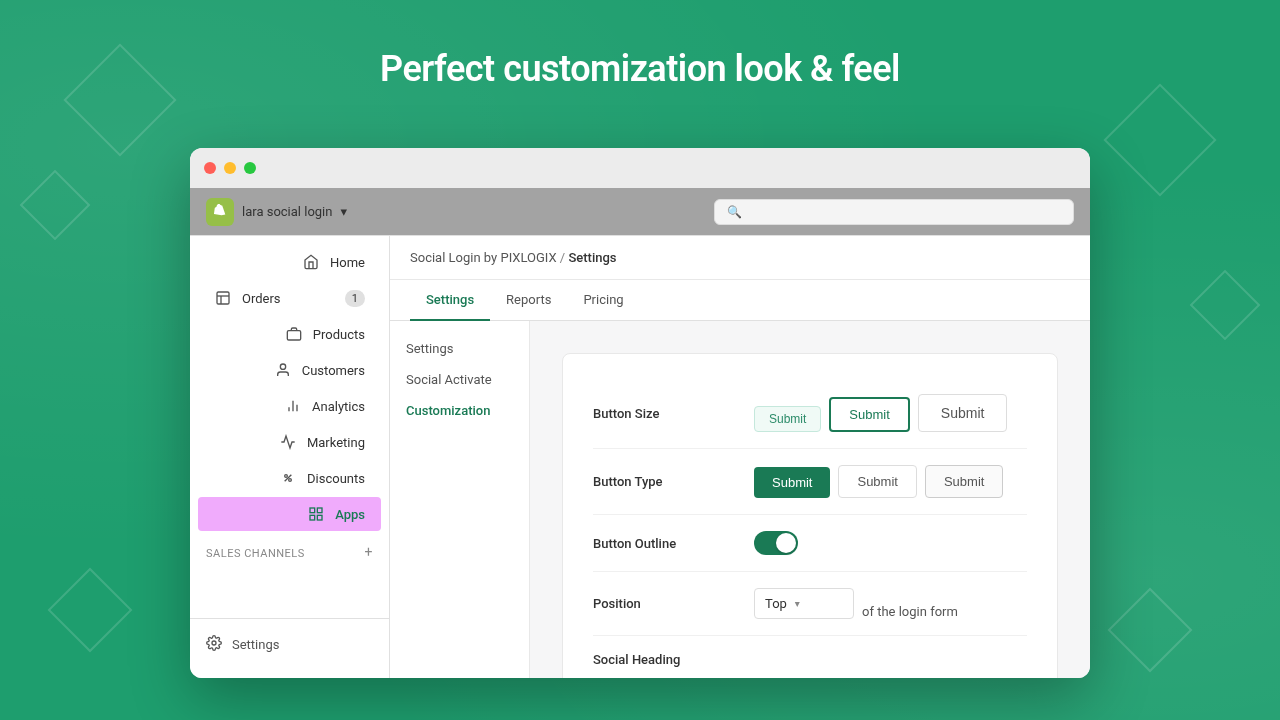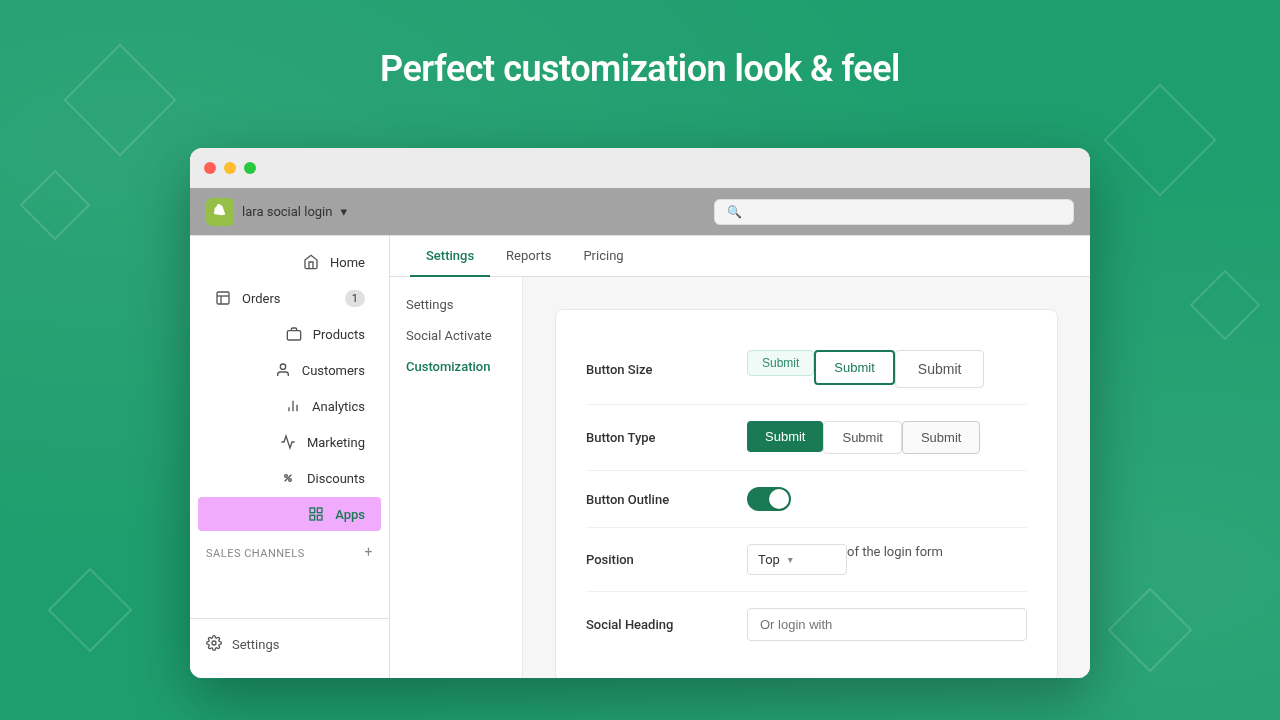--- a/index.html
+++ b/index.html
@@ -322,21 +322,22 @@
     .setting-label {
       width: 130px;
       font-size: 13px;
       color: #333;
       font-weight: 500;
       flex-shrink: 0;
     }
 
     .setting-controls {
       display: flex;
-      align-items: flex-start;
+      align-items: flex-end;
+      gap: 8px;
       margin-left: 11px;
     }
 
     
     .btn-size-sm {
       padding: 5px 14px;
       border: 1px solid #c5e8dc;
       border-radius: 4px;
       font-size: 12px;
       color: #2d8c6a;
@@ -598,20 +599,25 @@
                 <path d="M19.4 15a1.65 1.65 0 00.33 1.82l.06.06a2 2 0 010 2.83 2 2 0 01-2.83 0l-.06-.06a1.65 1.65 0 00-1.82-.33 1.65 1.65 0 00-1 1.51V21a2 2 0 01-2 2 2 2 0 01-2-2v-.09A1.65 1.65 0 009 19.4a1.65 1.65 0 00-1.82.33l-.06.06a2 2 0 01-2.83 0 2 2 0 010-2.83l.06-.06A1.65 1.65 0 004.68 15a1.65 1.65 0 00-1.51-1H3a2 2 0 01-2-2 2 2 0 012-2h.09A1.65 1.65 0 004.6 9a1.65 1.65 0 00-.33-1.82l-.06-.06a2 2 0 010-2.83 2 2 0 012.83 0l.06.06A1.65 1.65 0 009 4.68a1.65 1.65 0 001-1.51V3a2 2 0 012-2 2 2 0 012 2v.09a1.65 1.65 0 001 1.51 1.65 1.65 0 001.82-.33l.06-.06a2 2 0 012.83 0 2 2 0 010 2.83l-.06.06A1.65 1.65 0 0019.4 9a1.65 1.65 0 001.51 1H21a2 2 0 012 2 2 2 0 01-2 2h-.09a1.65 1.65 0 00-1.51 1z"></path>
               </svg>
           </span>
           <span>Settings</span>
         </div>
       </div>
     </div>
 
     <div class="content">
 
+      <div class="breadcrumb">
+        <span style="color:#555; cursor:pointer;">Social Login by PIXLOGIX</span>
+        <span> / </span>
+        <strong>Settings</strong>
+      </div>
 
       <div class="tabs-bar">
         <div class="tab active">Settings</div>
         <div class="tab">Reports</div>
         <div class="tab">Pricing</div>
       </div>
 
       <div class="plugin-area">
         <div class="plugin-layout">
 
@@ -657,23 +663,20 @@
                   <div class="position-select">
                     <span>Top</span>
                     <span class="arrow">▾</span>
                   </div>
                   <span class="of-label">of the login form</span>
                 </div>
               </div>
 
               <div class="setting-row">
                 <div class="setting-label">Social Heading</div>
-                <div class="setting-controls">
-                  <input class="social-heading-input" type="text" placeholder="Or login with" style="">
-                </div>
               </div>
 
             </div>
           </div>
         </div>
       </div>
     </div>
   </div>
 </div>
 

